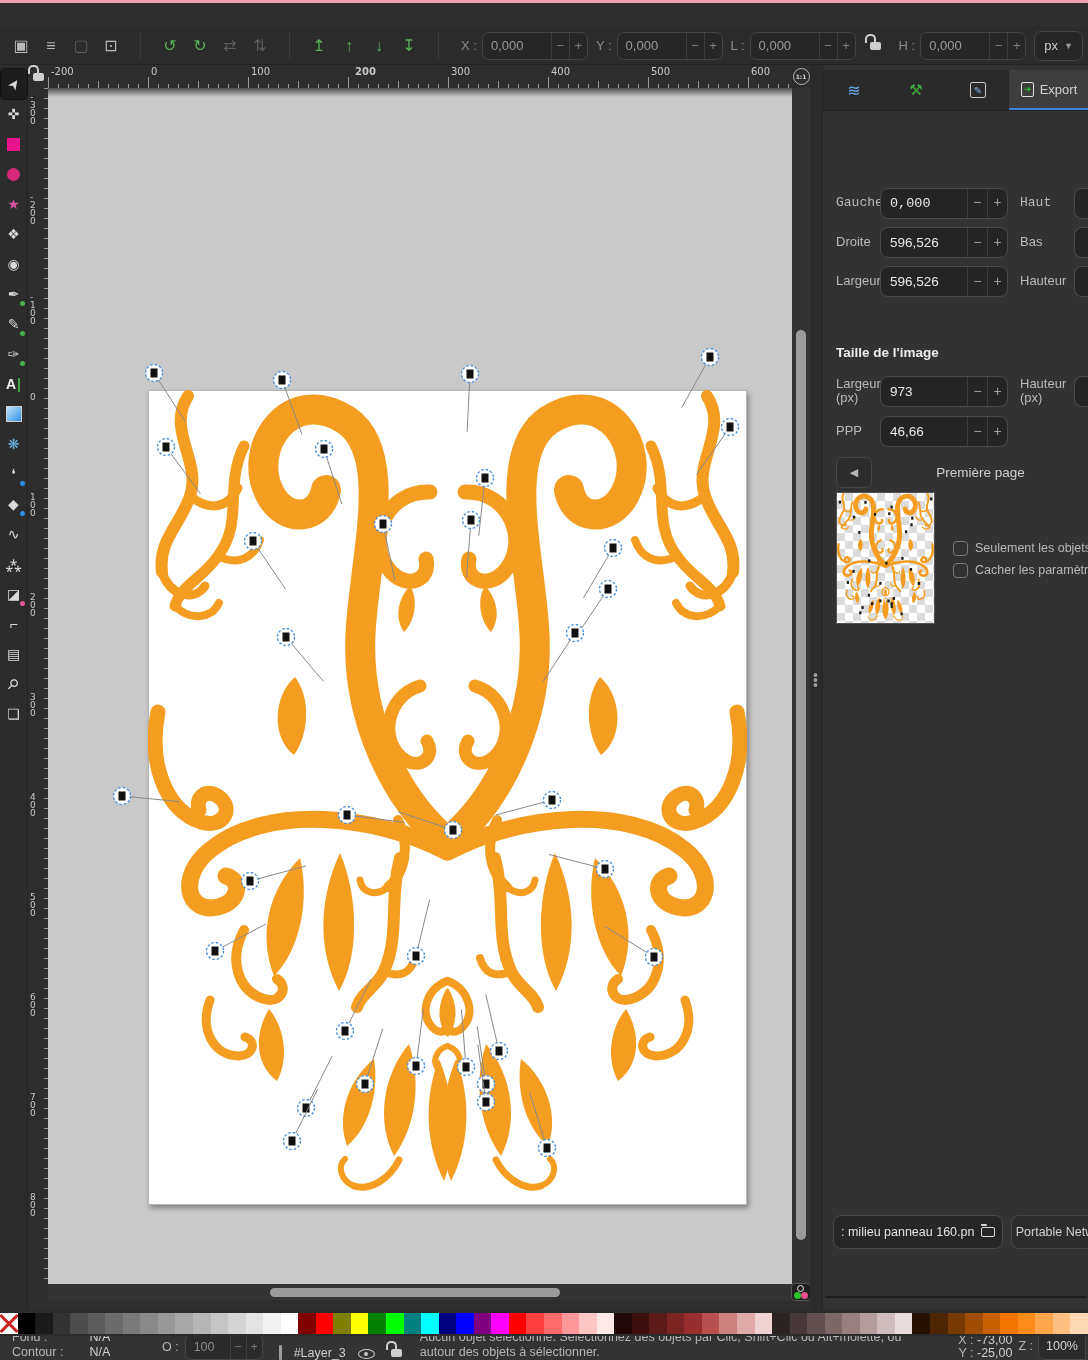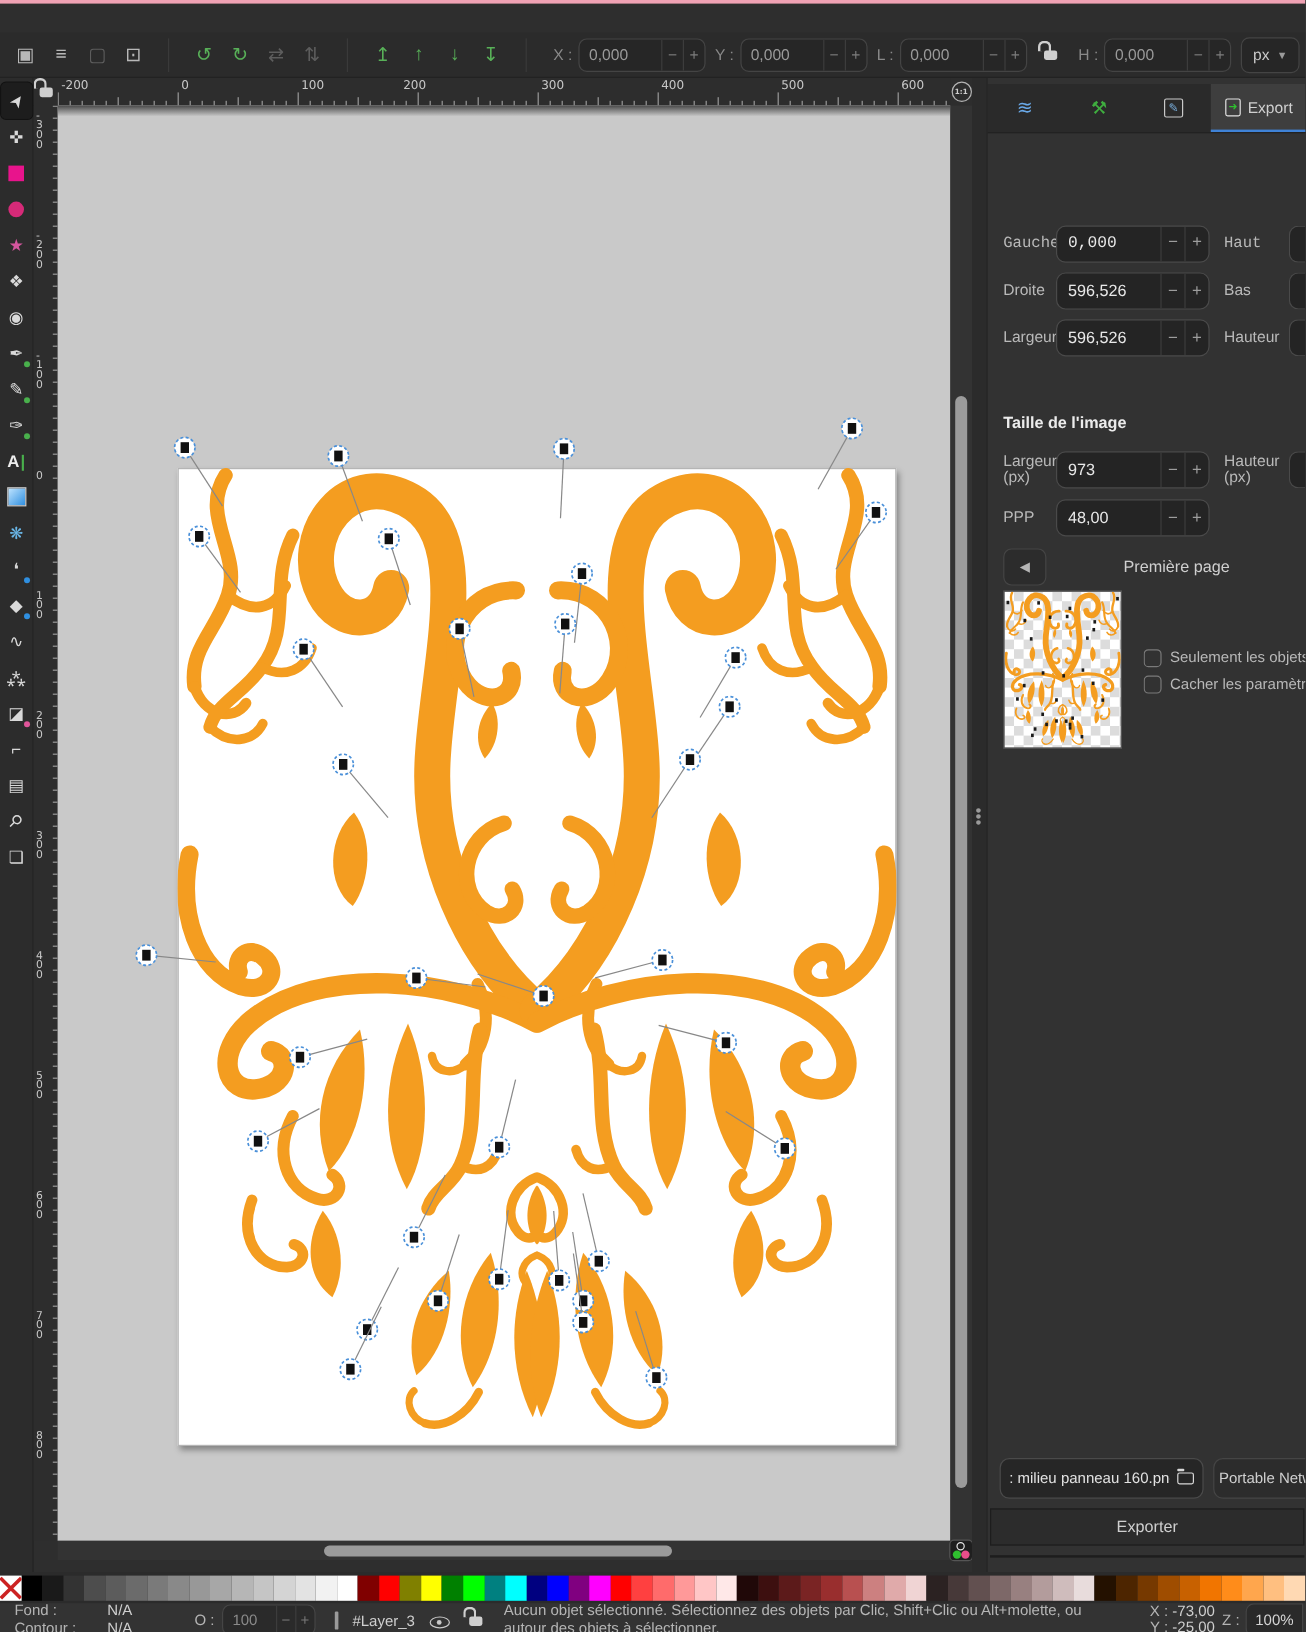--- a/index.html
+++ b/index.html
@@ -131,21 +131,21 @@
   #panel-bottomline{position:absolute;left:2px;top:1231px;width:262px;height:2px;background:#1d1d1d;}
   
   #palette{position:absolute;left:0;top:1310px;width:1088px;height:26px;background:#2b2b2b;display:flex;
            align-items:center;padding:0;}
   .swatch{flex:1 1 auto;height:21px;min-width:0;}
   .swatch.none{position:relative;background:#fff;overflow:hidden;}
   .swatch.none:before,.swatch.none:after{content:"";position:absolute;left:-3px;top:9px;width:24px;height:2.5px;background:#cc2222;}
   .swatch.none:before{transform:rotate(45deg);}
   .swatch.none:after{transform:rotate(-45deg);}
   #statusbar{position:absolute;left:0;top:1336px;width:1088px;height:24px;background:#333;overflow:hidden;
-             display:flex;align-items:center;font-size:12.5px;color:#b5b5b5;}
+             display:flex;align-items:flex-end;font-size:12.5px;color:#b5b5b5;}
   .sb-2line{line-height:15px;padding-top:3px;}
   .sb-val{color:#cfcfcf;}
   #sb-style{width:150px;padding-left:12px;display:flex;gap:26px;}
   #sb-opacity{display:flex;align-items:center;margin-top:3px;}
   .sb-spin{display:inline-flex;align-items:center;height:26px;background:#2a2a2a;border:1px solid #454545;
            border-radius:7px;overflow:hidden;margin-left:6px;box-sizing:border-box;}
   .sb-spin .v{padding:0 8px;color:#8a8a8a;min-width:28px;}
   .sb-spin .b{width:15px;text-align:center;color:#777;border-left:1px solid #3c3c3c;height:100%;display:flex;
               align-items:center;justify-content:center;}
   #sb-layer{display:flex;align-items:center;gap:12px;margin:5px 14px 0 16px;}
@@ -368,21 +368,21 @@
       <div class="tick" style="left: 680px; height: 4px;"></div>
       <div class="tick" style="left: 690px; height: 4px;"></div>
       <div class="tick" style="left: 700px; height: 11px;"></div>
       <div class="tick" style="left: 710px; height: 4px;"></div>
       <div class="tick" style="left: 720px; height: 4px;"></div>
       <div class="tick" style="left: 730px; height: 4px;"></div>
       <div class="tick" style="left: 740px; height: 4px;"></div>
       <div class="rlabel" style="left: 3px;">-200</div>
       <div class="rlabel" style="left: 103px;">0</div>
       <div class="rlabel" style="left: 203px;">100</div>
-      <div class="rlabel" style="left: 288px;">200</div>
+      <div class="rlabel" style="left: 307px; font-weight: bold;">200</div>
       <div class="rlabel" style="left: 403px;">300</div>
       <div class="rlabel" style="left: 503px;">400</div>
       <div class="rlabel" style="left: 603px;">500</div>
       <div class="rlabel" style="left: 703px;">600</div>
     </div>
   <div id="ruler-zoom">
       <span id="zoom11">1:1</span>
     </div>
   <div id="vruler">
       <div class="tick" style="top: 0px; width: 4px;"></div>
@@ -763,21 +763,21 @@
           <span class="v">973</span>
           <span class="b">−</span>
           <span class="b">+</span>
         </span>
       <span class="plabel r">Hauteur (px)</span>
       <span class="pspin stub"></span>
     </div>
     <div class="prow" style="top:350px;">
       <span class="plabel">PPP</span>
       <span class="pspin">
-          <span class="v">48,00</span>
+          <span class="v">46,66</span>
           <span class="b">−</span>
           <span class="b">+</span>
         </span>
     </div>
 
     <div id="pager">
       <span class="prev">
           <span>◀</span>
         </span>
       <span class="ptext">Première page</span>
@@ -828,21 +828,20 @@
       <span class="checklabel">Cacher les paramètres</span>
     </div>
 
     <div id="filerow">
       <div id="filename">
         <span class="fv">: milieu panneau 160.png</span>
         <span class="folder"></span>
       </div>
       <div id="fmtbtn">Portable Netw</div>
     </div>
-    <div id="exportbtn">Exporter</div>
     <div id="panel-bottomline"></div>
   </div>
 
   <div id="palette">
       <div class="swatch none"></div>
       <div class="swatch" style="background: rgb(0, 0, 0);"></div>
       <div class="swatch" style="background: rgb(26, 26, 26);"></div>
       <div class="swatch" style="background: rgb(51, 51, 51);"></div>
       <div class="swatch" style="background: rgb(77, 77, 77);"></div>
       <div class="swatch" style="background: rgb(92, 92, 92);"></div>

